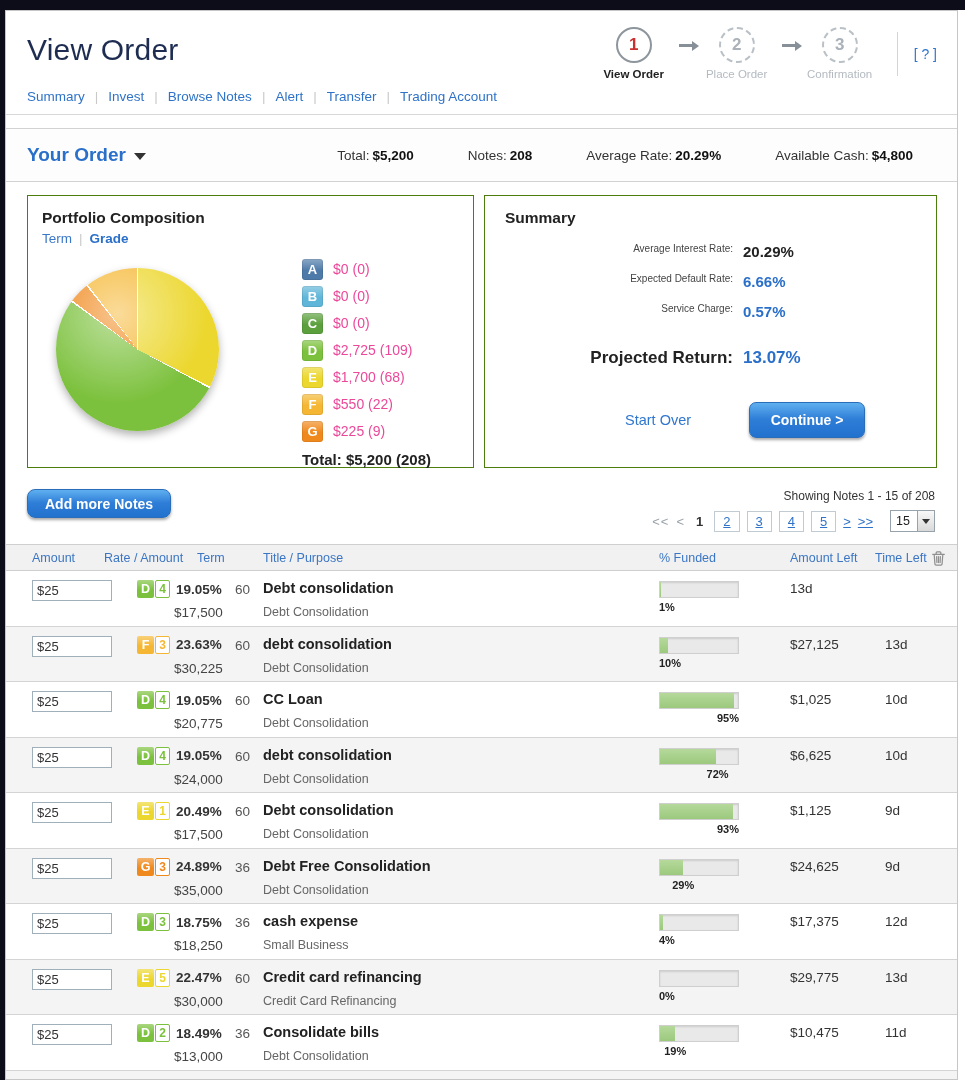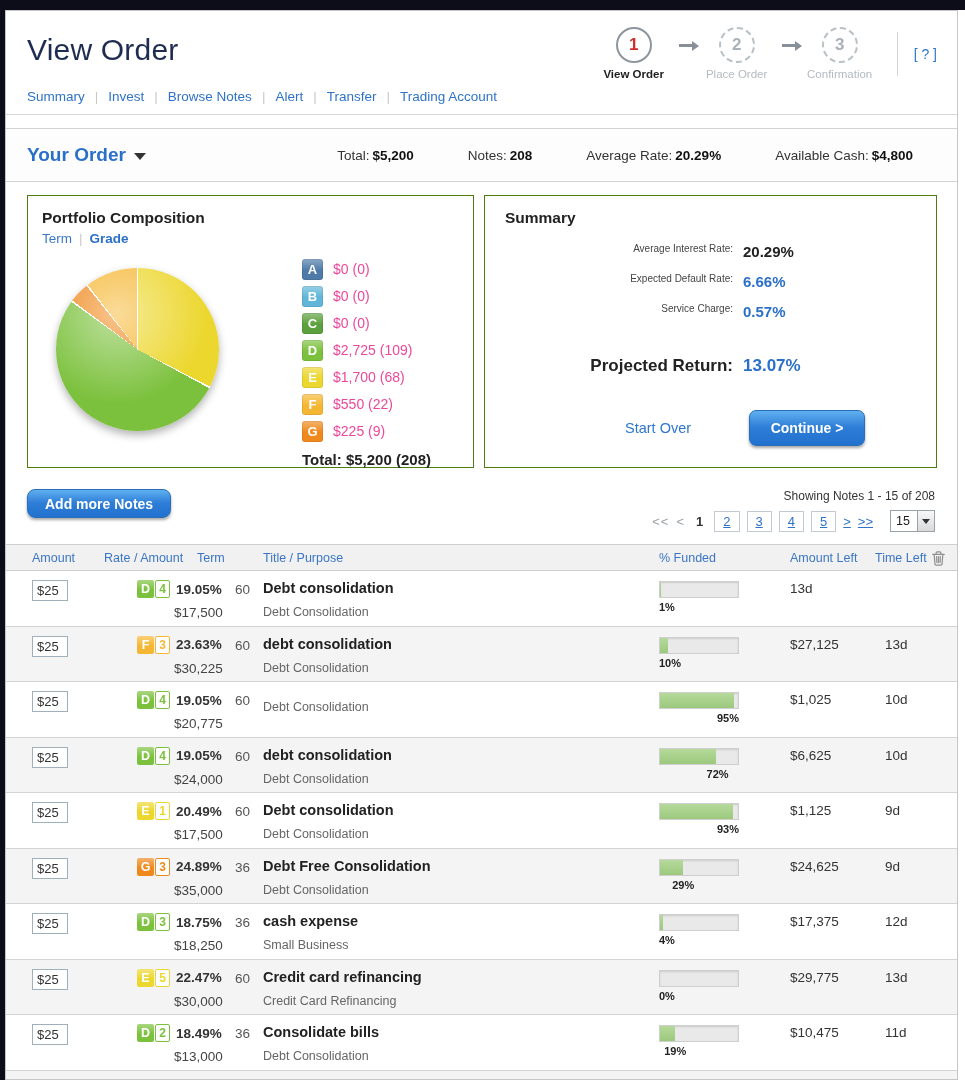--- a/index.html
+++ b/index.html
@@ -55,21 +55,21 @@
   .gsq { width:21px; height:21px; border-radius:3px; color:#fff; font-weight:bold; font-size:13px; display:flex; align-items:center; justify-content:center; background-image:linear-gradient(rgba(255,255,255,.35), rgba(255,255,255,0) 55%); box-shadow:inset 0 0 0 1px rgba(0,0,0,.08); }
   .legend-text { font-size:14px; color:#ec4899; margin-left:10px; }
   .legend-total { font-size:15px; font-weight:bold; color:#222; margin-top:7px; }
 
   .sum-rows { margin-top:16px; }
   .sum-row { display:flex; margin-bottom:13px; }
   .sum-label { width:228px; text-align:right; font-size:10px; color:#444; }
   .sum-val { margin-left:10px; font-size:15px; font-weight:bold; }
   .val-dark { color:#222; }
   .val-blue { color:#2a6fc9; }
-  .sum-projected { display:flex; margin-top:36px;align-items:center; }
+  .sum-projected { display:flex; margin-top:28px;align-items:center; }
   .sum-projected .sum-label { font-size:17px; font-weight:bold; color:#222; }
   .sum-projected .sum-val { font-size:17px; }
   .sum-actions { display:flex; align-items:center; margin-top:34px; }
   .start-over { margin-left:120px; color:#2f76cf; font-size:14.5px; cursor:pointer; }
   .btn-blue { background:linear-gradient(#5fb0f0, #2e7dd7 48%, #2172ce); border:1px solid #2a6db8; border-radius:7px; color:#fff; font-weight:bold; font-size:14px; padding:9px 17px; box-shadow:0 2px 3px rgba(0,0,0,.35); cursor:pointer; font-family:inherit; }
   .continue-btn { margin-left:58px; min-width:116px; }
 
   
   .notes-toolbar { display:flex; margin:21px 22px 0 21px; }
   .add-notes-btn { height:29px; padding:5px 17px; border-radius:8px; font-size:14px; }
@@ -84,21 +84,21 @@
   .pg-size-val { width:26px; font-size:12.5px; color:#222; display:flex; align-items:center; padding-left:5px; background:#fff; }
   .pg-size-btn { width:17px; border-left:1px solid #98a2ab; background:linear-gradient(#f8f8f8,#d9d9d9); display:flex; align-items:center; justify-content:center; }
   .pg-size-btn i { width:0; height:0; border-left:4px solid transparent; border-right:4px solid transparent; border-top:5px solid #333; }
 
   
   .grid-hdr { display:grid; grid-template-columns:72px 93px 66px 396px 131px 85px 56px 1fr; padding-left:26px; align-items:center; margin-top:12px; background:#f1f1f1; border-top:1px solid #cfcfcf; border-bottom:1px solid #cfcfcf; height:27px; }
   .col-hdr { font-size:12.5px; color:#3b76c4; }
   .trash-cell { display:flex; justify-content:flex-end; padding-right:12px; cursor:pointer; }
   .row { display:grid; grid-template-columns:105px 98px 28px 396px 131px 95px 55px 1fr; padding:9px 0 0 26px; height:55.5px; border-bottom:1px solid #d4d4d4; background:#fff; }
   .row:nth-child(even) { background:#f4f4f4; }
-  .amt-input { width:36px; height:21px; border:1px solid #9fb0ba; background:#fff; font-size:13px; color:#333; padding:0 4px; font-family:inherit; }
+  .amt-input { width:80px; height:21px; border:1px solid #9fb0ba; background:#fff; font-size:13px; color:#333; padding:0 4px; font-family:inherit; }
   .rate-cell .line1 { display:flex; align-items:center; }
   .badge { display:flex; }
   .badge-letter { width:17px; height:18px; border-radius:2px; color:#fff; font-weight:bold; font-size:12.5px; display:flex; align-items:center; justify-content:center; background-image:linear-gradient(rgba(255,255,255,.35), rgba(255,255,255,0) 55%); }
   .badge-num { width:15px; height:18px; border-radius:2px; background:#fff; font-weight:bold; font-size:12px; display:flex; align-items:center; justify-content:center; margin-left:1px; border:1px solid; }
   .rate-val { font-weight:bold; font-size:13.5px; color:#333; margin-left:6px; }
   .loan-amt { font-size:13.5px; color:#444; margin-left:37px; margin-top:7px; }
   .term-val { font-size:13.5px; color:#555; padding-top:2px; }
   .title-cell .t1 { font-size:14.5px; font-weight:bold; color:#222; }
   .title-cell .t2 { font-size:12.5px; color:#666; margin-top:9px; }
   .fund-cell { padding-top:1px; }
@@ -329,20 +329,21 @@
         <span class="badge">
           <span class="badge-letter" style="background-color: rgb(124, 193, 61);">D</span>
           <span class="badge-num" style="border-color: rgb(124, 193, 61); color: rgb(124, 193, 61);">4</span>
         </span>
         <span class="rate-val">19.05%</span>
       </div>
       <div class="loan-amt">$20,775</div>
     </div>
     <div class="term-val">60</div>
     <div class="title-cell">
+      <div class="t1">CC Loan</div>
       <div class="t2">Debt Consolidation</div>
     </div>
     <div class="fund-cell">
       <div class="fund-track">
             <div class="fund-fill" style="width: 95%;"></div>
           </div>
       <div class="fund-label" style="margin-left: 58px;">95%</div>
     </div>
     <div class="aleft-cell">$1,025</div>
     <div class="tleft-cell">10d</div>

